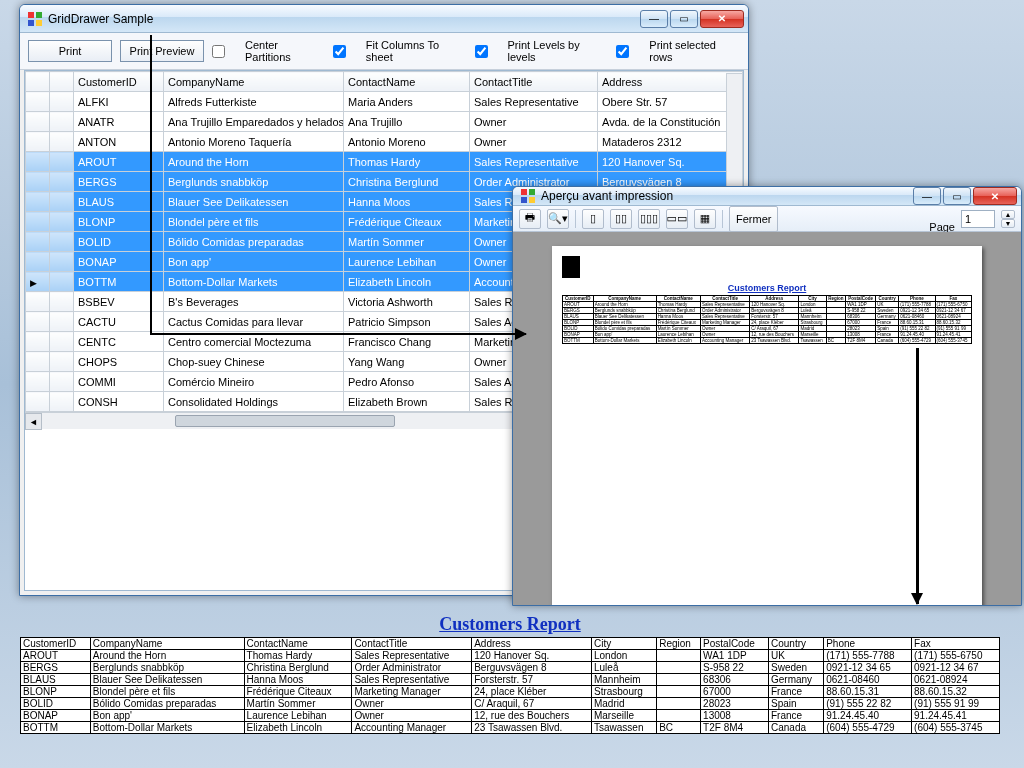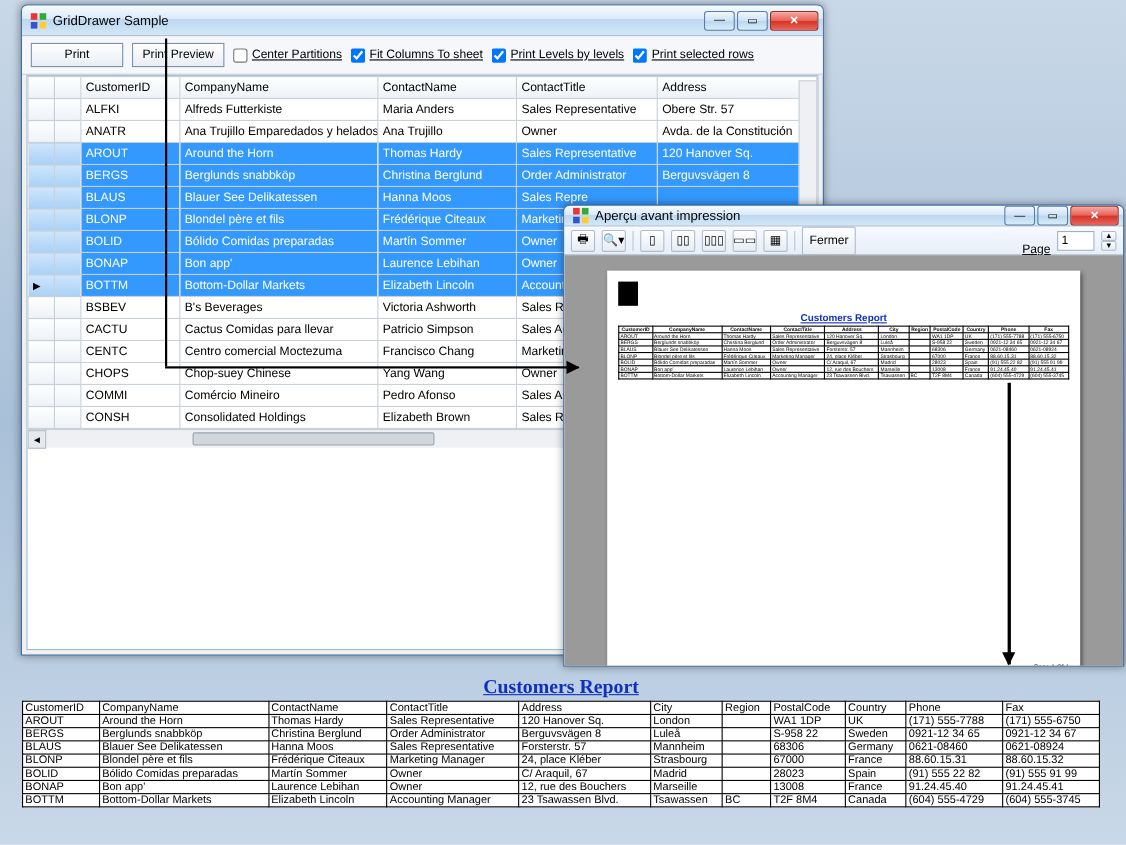--- a/index.html
+++ b/index.html
@@ -74,21 +74,21 @@
     min-width: 84px;
     height: 22px;
     border: 1px solid #7a92ad;
     border-radius: 0;
     background: linear-gradient(180deg,#fefefe,#e9eef5);
     text-align: center;
     line-height: 20px;
     font-size: 11px;
     cursor: default;
   }
-  .chk { display: inline-flex; align-items: center; gap: 4px; font-size: 11px; text-decoration: underline; }
+  .chk { display: inline-flex; align-items: center; gap: 20px; font-size: 11px; }
   .chk input { margin:0; width:13px; height:13px; }
 
   
   .grid-wrap {
     flex:1; overflow:hidden; position:relative;
     border:1px solid #9fb9d1; margin:0 4px 4px 4px;
     background:#fff;
     display:flex; flex-direction:column;
   }
   table.grid { border-collapse: collapse; width: 100%; table-layout: fixed; }
@@ -234,20 +234,29 @@
             <td>Obere Str. 57</td>
           </tr>
           <tr class="">
             <td class="rowhdr "></td>
             <td class="rowhdr"></td>
             <td>ANATR</td>
             <td>Ana Trujillo Emparedados y helados</td>
             <td>Ana Trujillo</td>
             <td>Owner</td>
             <td>Avda. de la Constitución</td>
+          </tr>
+          <tr class="">
+            <td class="rowhdr "></td>
+            <td class="rowhdr"></td>
+            <td>ANTON</td>
+            <td>Antonio Moreno Taquería</td>
+            <td>Antonio Moreno</td>
+            <td>Owner</td>
+            <td>Mataderos  2312</td>
           </tr>
           <tr class="sel">
             <td class="rowhdr "></td>
             <td class="rowhdr"></td>
             <td>AROUT</td>
             <td>Around the Horn</td>
             <td>Thomas Hardy</td>
             <td>Sales Representative</td>
             <td>120 Hanover Sq.</td>
           </tr>

